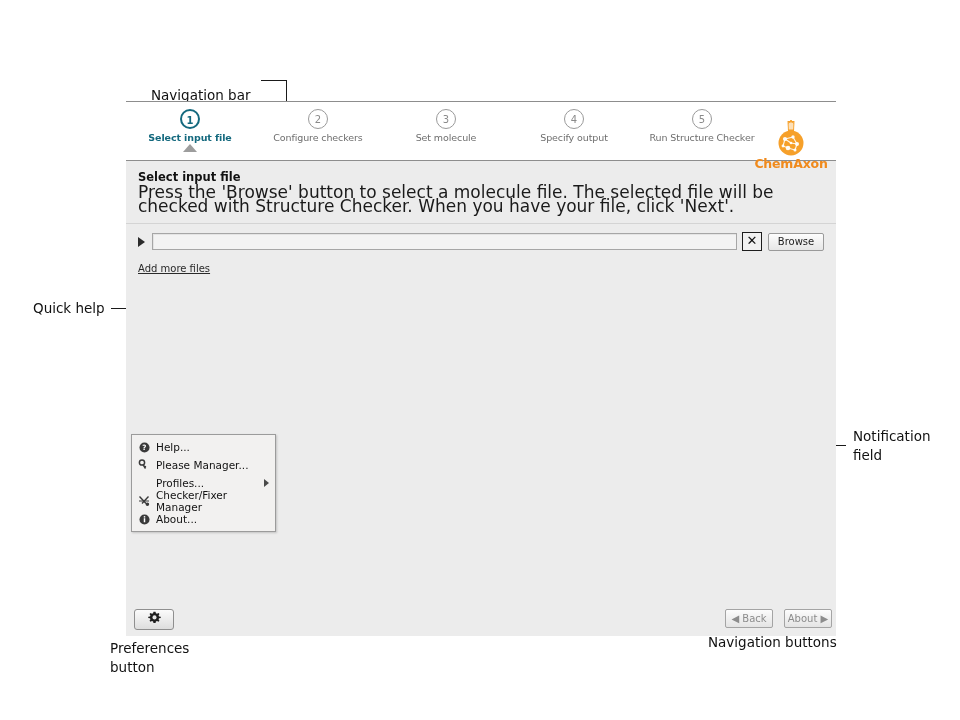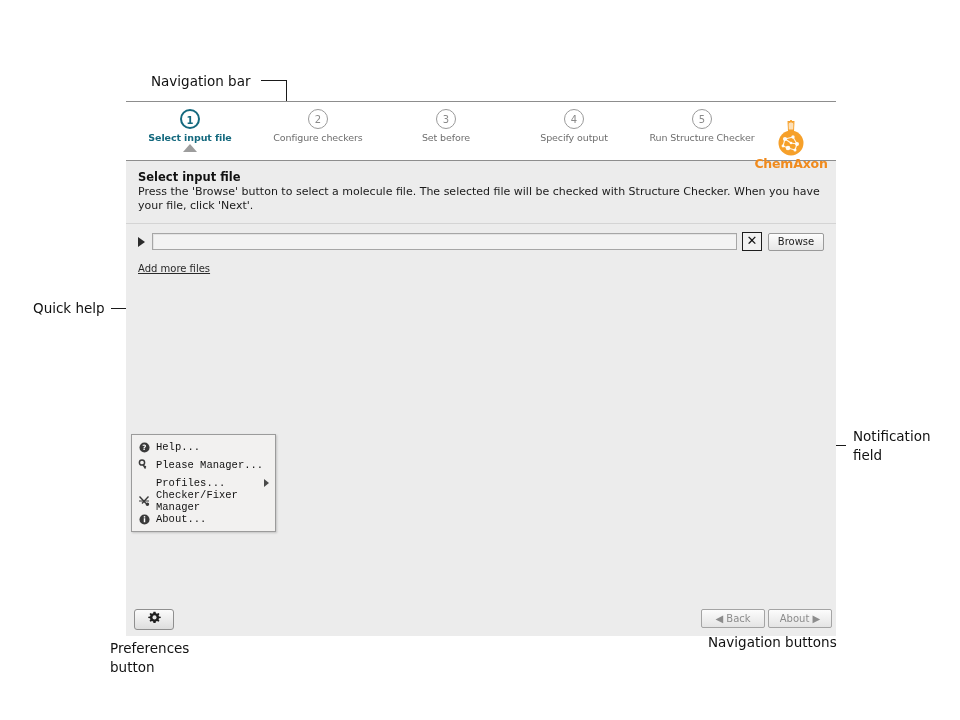--- a/index.html
+++ b/index.html
@@ -132,21 +132,21 @@
     border-bottom: 1px solid #d4d4d4;
     padding: 9px 12px 10px 12px;
   }
   .qh-title {
     font-size: 11.5px;
     font-weight: bold;
     color: #111111;
     margin-bottom: 1px;
   }
   .qh-text {
-    font-size: 11px;
+    font-size: 17px;
     color: #1a1a1a;
     line-height: 14px;
     width: 690px;
   }
 
   
   .filerow {
     background: #ececec;
     padding: 8px 12px 2px 12px;
     display: flex;
@@ -243,21 +243,20 @@
   .menu-icon {
     width: 24px;
     flex: none;
     text-align: center;
     color: #3a3a3a;
   }
   .menu-label {
     font-size: 10.5px;
     color: #121212;
     flex: 1 1 auto;
-    font-family: Liberation Mono, monospace;
   }
   .submenu-arrow {
     width: 0; height: 0;
     border-top: 4px solid transparent;
     border-bottom: 4px solid transparent;
     border-left: 5px solid #4a4a4a;
     flex: none;
     margin-right: 2px;
   }
 
@@ -292,39 +291,39 @@
     line-height: 17px;
     cursor: pointer;
   }
   .navbtns {
     position: absolute;
     right: 4px;
     top: 6px;
     display: flex;
   }
   .navbtn {
-    width: 64px;
+    width: 48px;
     height: 19px;
     border: 1px solid #a4a4a4;
     border-radius: 2px;
     background: linear-gradient(#fcfcfc, #e4e4e4);
     font-size: 10px;
     color: #8c8c8c;
     line-height: 17px;
     text-align: center;
     box-sizing: border-box;
-    margin-left: 3px;
+    margin-left: 11px;
     cursor: pointer;
     font-family: "DejaVu Sans", sans-serif;
   }
 </style>
 </head>
 <body>
 
-<div class="annot-label" style="left:151px; top:72px;">Navigation bar</div>
+<div class="annot-label" style="left:151px; top:86px;">Navigation bar</div>
 <div class="leader leader-h" style="left:261px; top:80px; width:26px;"></div>
 <div class="leader leader-v" style="left:286px; top:80px; height:49px;"></div>
 
 <div class="annot-label" style="left:33px; top:299px;">Quick help</div>
 <div class="leader leader-h" style="left:111px; top:308px; width:212px;"></div>
 <div class="leader leader-v" style="left:322px; top:219px; height:90px;"></div>
 
 <div class="annot-label" style="left:853px; top:427px;">Notification
 field</div>
 <div class="leader leader-h" style="left:740px; top:445px; width:106px;"></div>
@@ -349,21 +348,21 @@
       </div>
 
       <div class="step">
         <div class="bubble">2</div>
         <div class="caption">Configure checkers</div>
 
       </div>
 
       <div class="step">
         <div class="bubble">3</div>
-        <div class="caption">Set before</div>
+        <div class="caption">Set molecule</div>
 
       </div>
 
       <div class="step">
         <div class="bubble">4</div>
         <div class="caption">Specify output</div>
 
       </div>
 
       <div class="step">

